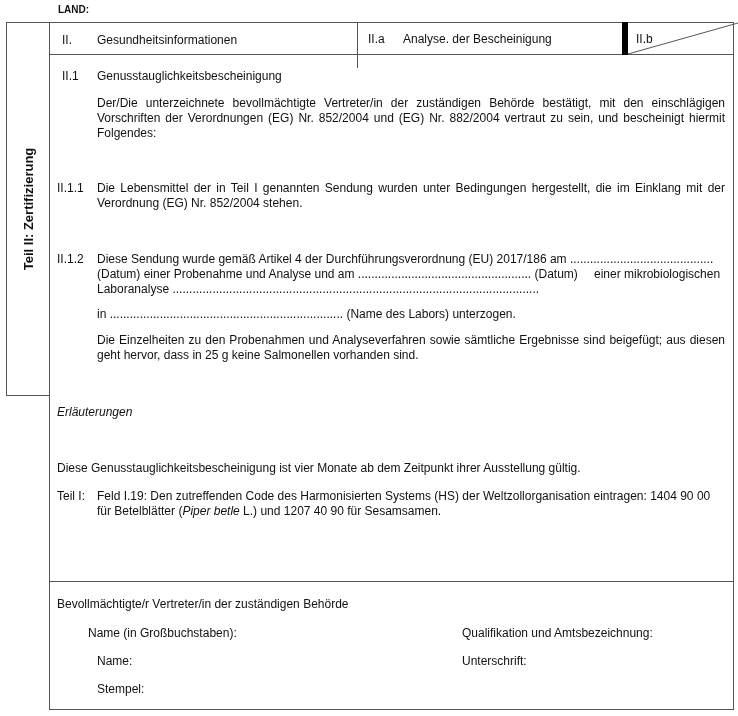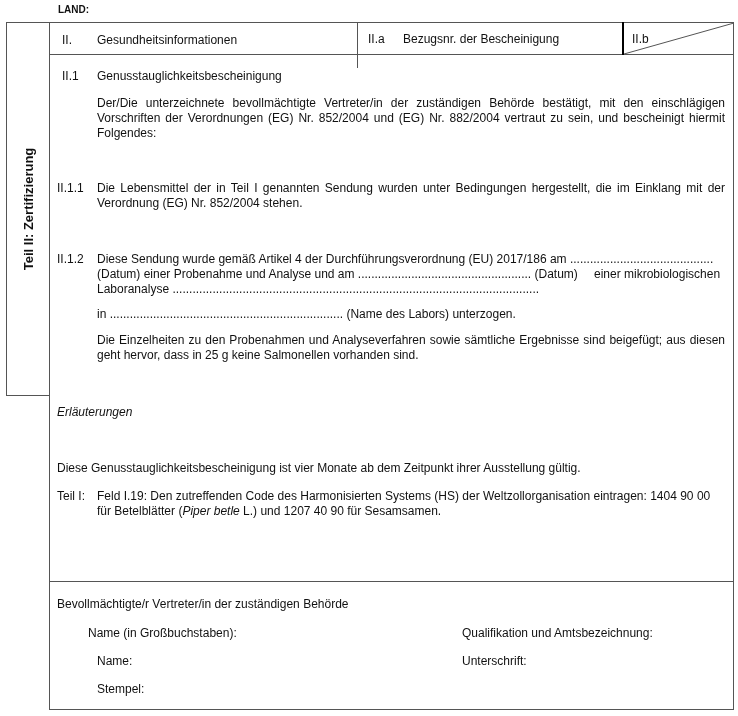--- a/index.html
+++ b/index.html
@@ -51,21 +51,21 @@
     }
     .cell-a {
       left: 357px; top: 22px;
       width: 266px; height: 46px;
       border-left: 1px solid #555;
       box-sizing: border-box;
     }
     .cell-b {
       left: 622px; top: 22px;
       width: 112px; height: 33px;
-      border-left: 2px solid #000000;
+      border-left: 6px solid #000000;
       box-sizing: border-box;
     }
     .num { position: absolute; }
     .txt { position: absolute; }
     .para {
       position: absolute;
       text-align: justify;
       line-height: 15px;
     }
     .divider {
@@ -85,21 +85,21 @@
 </div>
 
 <div class="abs main-box"></div>
 
 <div class="abs header-row"></div>
 <div class="abs txt" style="left:62px; top:33px;">II.</div>
 <div class="abs txt" style="left:97px; top:33px;">Gesundheitsinformationen</div>
 
 <div class="abs cell-a">
   <span class="num" style="left:10px; top:10px;">II.a</span>
-  <span class="txt" style="left:45px; top:10px;">Bezugsnr. der Bescheinigung</span>
+  <span class="txt" style="left:45px; top:10px;">Analyse. der Bescheinigung</span>
 </div>
 
 <div class="abs cell-b">
   <span class="num" style="left:8px; top:10px;">II.b</span>
   <svg width="112" height="33" style="position:absolute; left:-1px; top:0;">
     <line x1="1" y1="32" x2="111" y2="1" stroke="#555" stroke-width="1"></line>
   </svg>
 </div>
 
 <div class="abs txt" style="left:62px; top:69px;">II.1</div>

